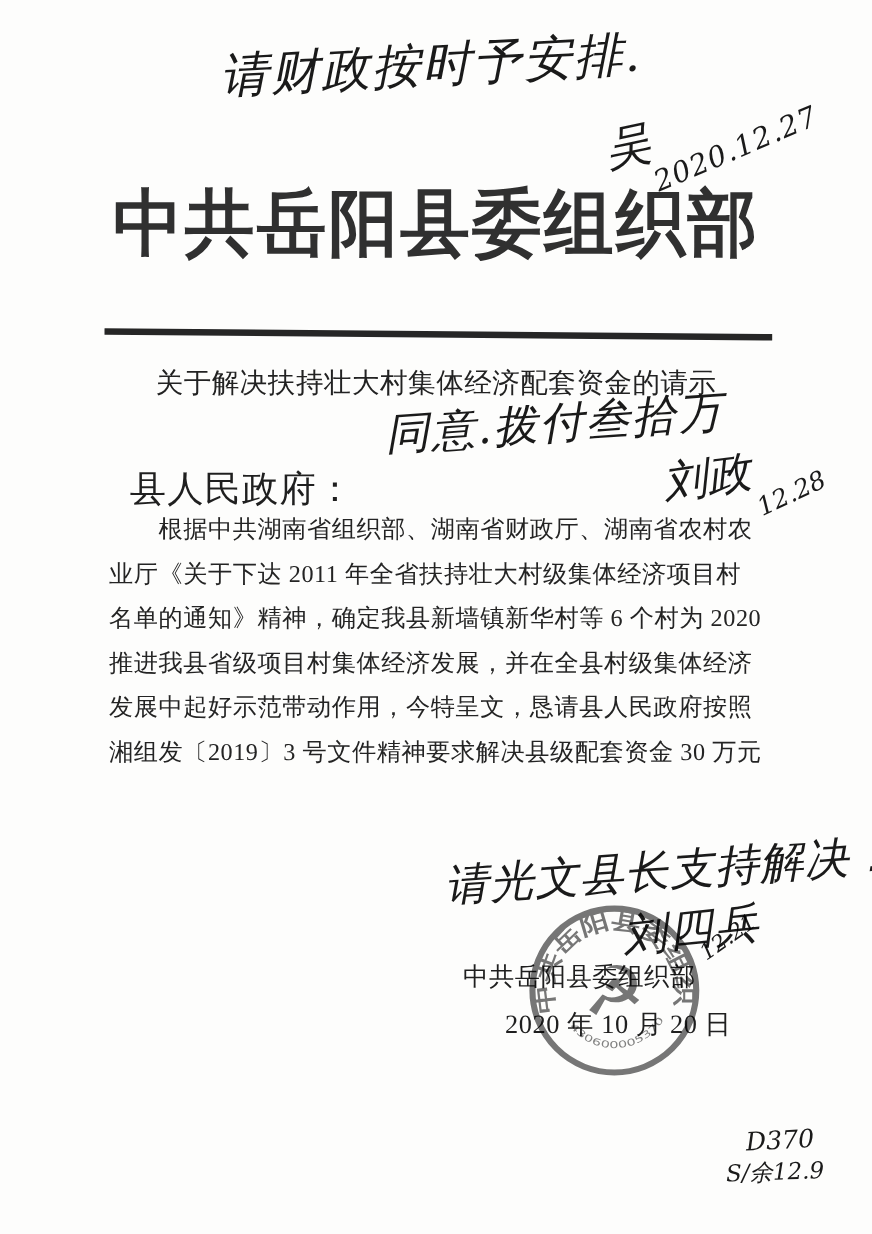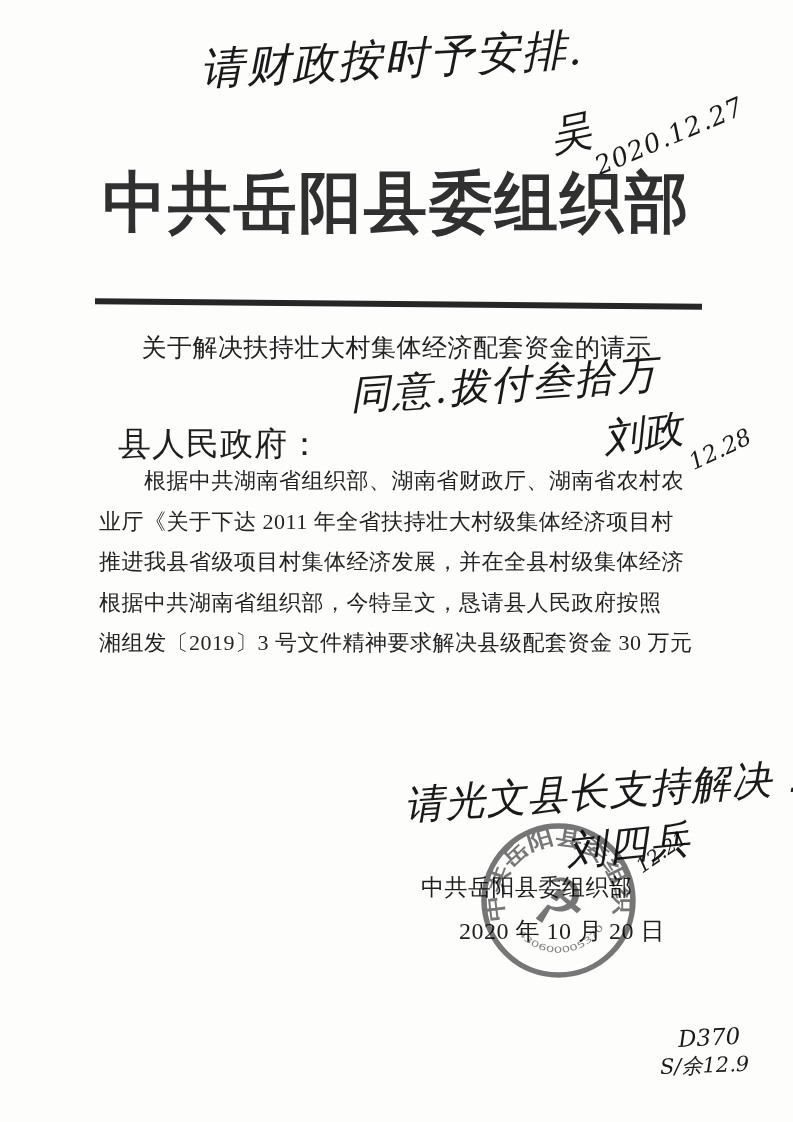--- a/index.html
+++ b/index.html
@@ -59,22 +59,23 @@
   <div class="subject">关于解决扶持壮大村集体经济配套资金的请示</div>
 
   <div class="hw hw-approve-note">同意.拨付叁拾万</div>
   <div class="hw hw-approve-sign">刘政</div>
   <div class="hw hw-approve-date">12.28</div>
 
   <div class="salutation">县人民政府：</div>
   <div class="body-block">
     <div class="docline">　　根据中共湖南省组织部、湖南省财政厅、湖南省农村农</div>
     <div class="docline">业厅《关于下达 2011 年全省扶持壮大村级集体经济项目村</div>
+    <div class="docline">名单的通知》精神，确定我县新墙镇新华村等 6 个村为 2020</div>
     <div class="docline">推进我县省级项目村集体经济发展，并在全县村级集体经济</div>
-    <div class="docline">根据中共湖南省组织部，今特呈文，恳请县人民政府按照</div>
+    <div class="docline">发展中起好示范带动作用，今特呈文，恳请县人民政府按照</div>
     <div class="docline">湘组发〔2019〕3 号文件精神要求解决县级配套资金 30 万元</div>
   </div>
 
   <div class="hw hw-support-note">请光文县长支持解决！</div>
   <div class="hw hw-support-sign">刘四兵</div>
   <div class="hw hw-support-date">12.21</div>
 
   <div class="signer">中共岳阳县委组织部</div>
   <div class="docdate">2020 年 10 月 20 日</div>
 

